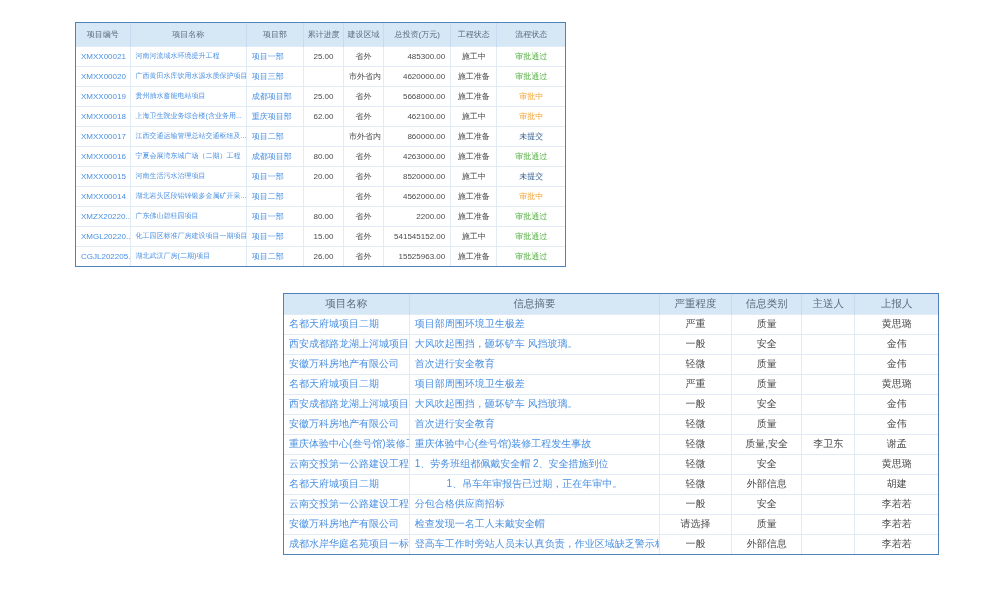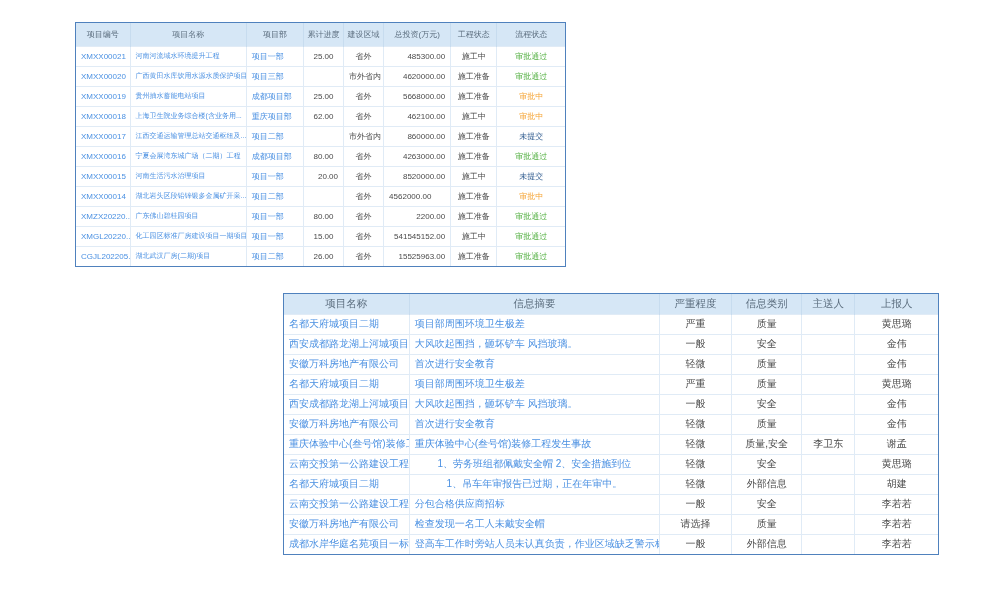--- a/index.html
+++ b/index.html
@@ -136,33 +136,33 @@
           <td style="text-align: center;">80.00</td>
           <td style="text-align: center;">省外</td>
           <td style="text-align: right;">4263000.00</td>
           <td style="text-align: center;">施工准备</td>
           <td style="text-align: center; color: rgb(79, 174, 61);">审批通过</td>
         </tr>
         <tr>
           <td class="link" style="text-align: left;">XMXX00015</td>
           <td class="link" style="text-align: left;">河南生活污水治理项目</td>
           <td class="link" style="text-align: left;">项目一部</td>
-          <td style="text-align: right;">20.00</td>
+          <td style="text-align: center;">20.00</td>
           <td style="text-align: center;">省外</td>
           <td style="text-align: right;">8520000.00</td>
           <td style="text-align: center;">施工中</td>
           <td style="text-align: center; color: rgb(47, 91, 143);">未提交</td>
         </tr>
         <tr>
           <td class="link" style="text-align: left;">XMXX00014</td>
           <td class="link" style="text-align: left;">湖北岩头区段铅锌银多金属矿开采...</td>
           <td class="link" style="text-align: left;">项目二部</td>
           <td style="text-align: center;"></td>
           <td style="text-align: center;">省外</td>
-          <td style="text-align: left;">4562000.00</td>
+          <td style="text-align: right;">4562000.00</td>
           <td style="text-align: center;">施工准备</td>
           <td style="text-align: center; color: rgb(245, 163, 50);">审批中</td>
         </tr>
         <tr>
           <td class="link" style="text-align: left;">XMZX20220...</td>
           <td class="link" style="text-align: left;">广东佛山碧桂园项目</td>
           <td class="link" style="text-align: left;">项目一部</td>
           <td style="text-align: center;">80.00</td>
           <td style="text-align: center;">省外</td>
           <td style="text-align: right;">2200.00</td>
@@ -265,21 +265,21 @@
         <tr>
           <td class="link" style="text-align: left;">重庆体验中心(叁号馆)装修工程</td>
           <td class="link" style="text-align: left;">重庆体验中心(叁号馆)装修工程发生事故</td>
           <td style="text-align: center;">轻微</td>
           <td style="text-align: center;">质量,安全</td>
           <td style="text-align: center;">李卫东</td>
           <td style="text-align: center;">谢孟</td>
         </tr>
         <tr>
           <td class="link" style="text-align: left;">云南交投第一公路建设工程</td>
-          <td class="link" style="text-align: center;">1、劳务班组都佩戴安全帽 2、安全措施到位</td>
+          <td class="link" style="text-align: left;">1、劳务班组都佩戴安全帽 2、安全措施到位</td>
           <td style="text-align: center;">轻微</td>
           <td style="text-align: center;">安全</td>
           <td style="text-align: center;"></td>
           <td style="text-align: center;">黄思璐</td>
         </tr>
         <tr>
           <td class="link" style="text-align: left;">名都天府城项目二期</td>
           <td class="link" style="text-align: center;">1、吊车年审报告已过期，正在年审中。</td>
           <td style="text-align: center;">轻微</td>
           <td style="text-align: center;">外部信息</td>

